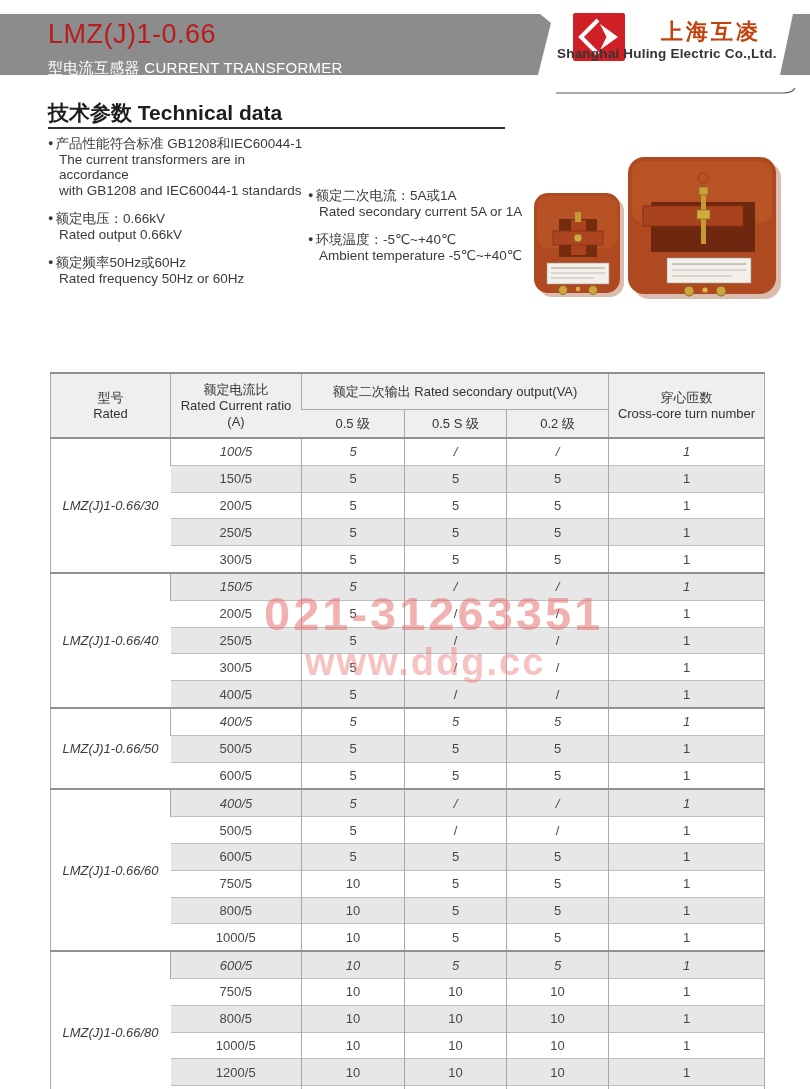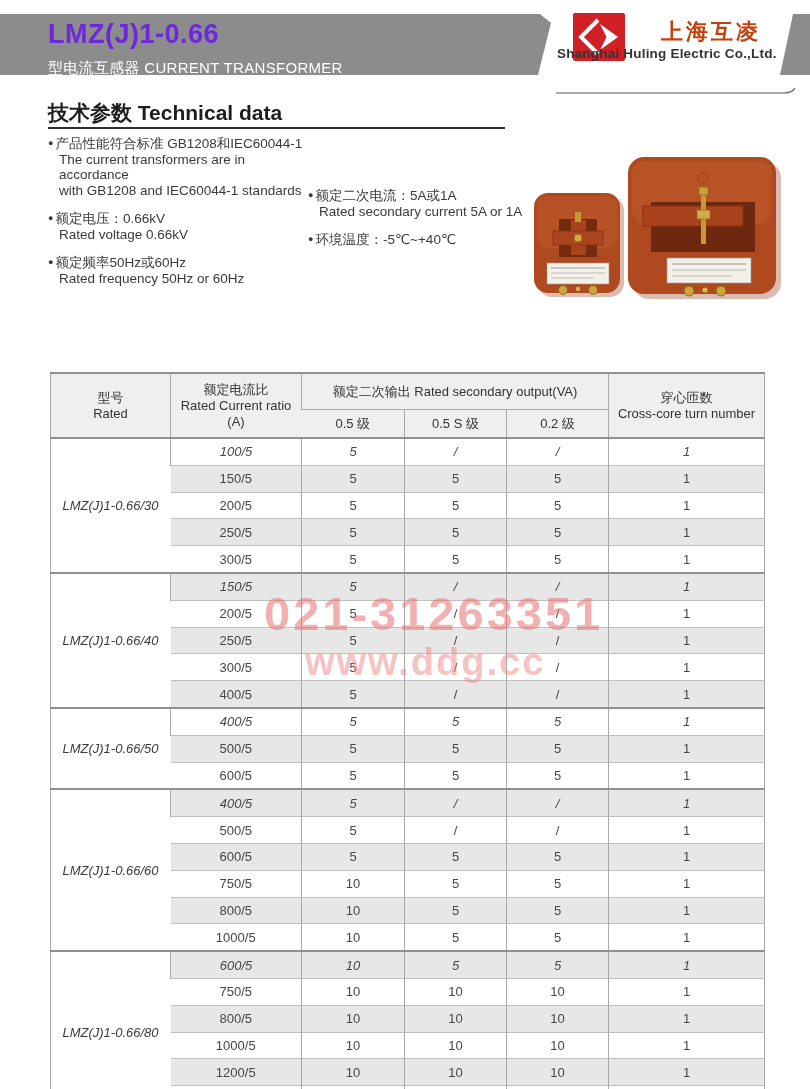--- a/index.html
+++ b/index.html
@@ -2,21 +2,21 @@
 <html><head>
 <meta charset="utf-8">
 <style>
   html,body{margin:0;padding:0;background:#fff;}
   body{font-family:"Liberation Sans","DejaVu Sans",sans-serif;}
   #page{position:relative;width:810px;height:1089px;background:#fff;overflow:hidden;margin:0 auto;}
 
   
   .banner{position:absolute;left:0;top:14px;width:558px;height:61px;background:#8c8c8c;
     clip-path:polygon(0 0,540px 0,551px 9px,538px 100%,0 100%);}
-  .banner-title{position:absolute;left:48px;top:19px;color:#6d28d9;font-size:27px;font-weight:bold;letter-spacing:.5px;}
+  .banner-title{position:absolute;left:48px;top:19px;color:#b91c1c;font-size:27px;font-weight:normal;letter-spacing:.5px;}
   .banner-sub{position:absolute;left:48px;top:50px;color:#fff;font-size:15px;letter-spacing:.3px;margin-top:9px;}
   .banner-right{position:absolute;left:780px;top:14px;width:30px;height:61px;background:#8c8c8c;
     clip-path:polygon(13px 0,100% 0,100% 100%,0 100%);}
 
   
   .logo-box{position:absolute;left:573px;top:13px;width:52px;height:48px;}
   .brand-cn{position:absolute;left:661px;top:17px;font-size:22px;font-weight:bold;color:#c2410c;letter-spacing:3px;}
   .brand-en{position:absolute;left:557px;top:46px;font-size:13.5px;font-weight:bold;color:#333;width:240px;letter-spacing:.2px;}
   .brand-line{position:absolute;left:556px;top:80px;width:240px;height:6px;}
 
@@ -91,21 +91,21 @@
           <span>产品性能符合标准 GB1208和IEC60044-1</span>
         </div>
       <div class="en-line">The current transformers are in accordance</div>
       <div class="en-line">with GB1208 and IEC60044-1 standards</div>
     </div>
     <div class="bullet">
       <div class="cn-line">
           <span class="dot">●</span>
           <span>额定电压：0.66kV</span>
         </div>
-      <div class="en-line">Rated voltage 0.66kV</div>
+      <div class="en-line">Rated output 0.66kV</div>
     </div>
     <div class="bullet">
       <div class="cn-line">
           <span class="dot">●</span>
           <span>额定频率50Hz或60Hz</span>
         </div>
       <div class="en-line">Rated frequency 50Hz or 60Hz</div>
     </div>
   </div>
 
@@ -115,20 +115,21 @@
           <span class="dot">●</span>
           <span>额定二次电流：5A或1A</span>
         </div>
       <div class="en-line">Rated secondary current 5A or 1A</div>
     </div>
     <div class="bullet">
       <div class="cn-line">
           <span class="dot">●</span>
           <span>环境温度：-5℃~+40℃</span>
         </div>
+      <div class="en-line">Ambient temperature -5℃~+40℃</div>
     </div>
   </div>
 
   <div class="photo" style="left:534px;top:189px;">
     <svg width="92" height="112" viewBox="0 0 92 112">
       <rect x="4" y="8" width="86" height="100" rx="14" fill="#93381656"></rect>
       <rect x="0" y="4" width="86" height="100" rx="14" fill="#af4a20"></rect>
       <rect x="3" y="7" width="80" height="52" rx="11" fill="#ba5528" opacity="0.75"></rect>
       <rect x="25" y="30" width="38" height="38" fill="#742b10"></rect>
       <rect x="37" y="31" width="15" height="35" fill="#a8431d"></rect>

